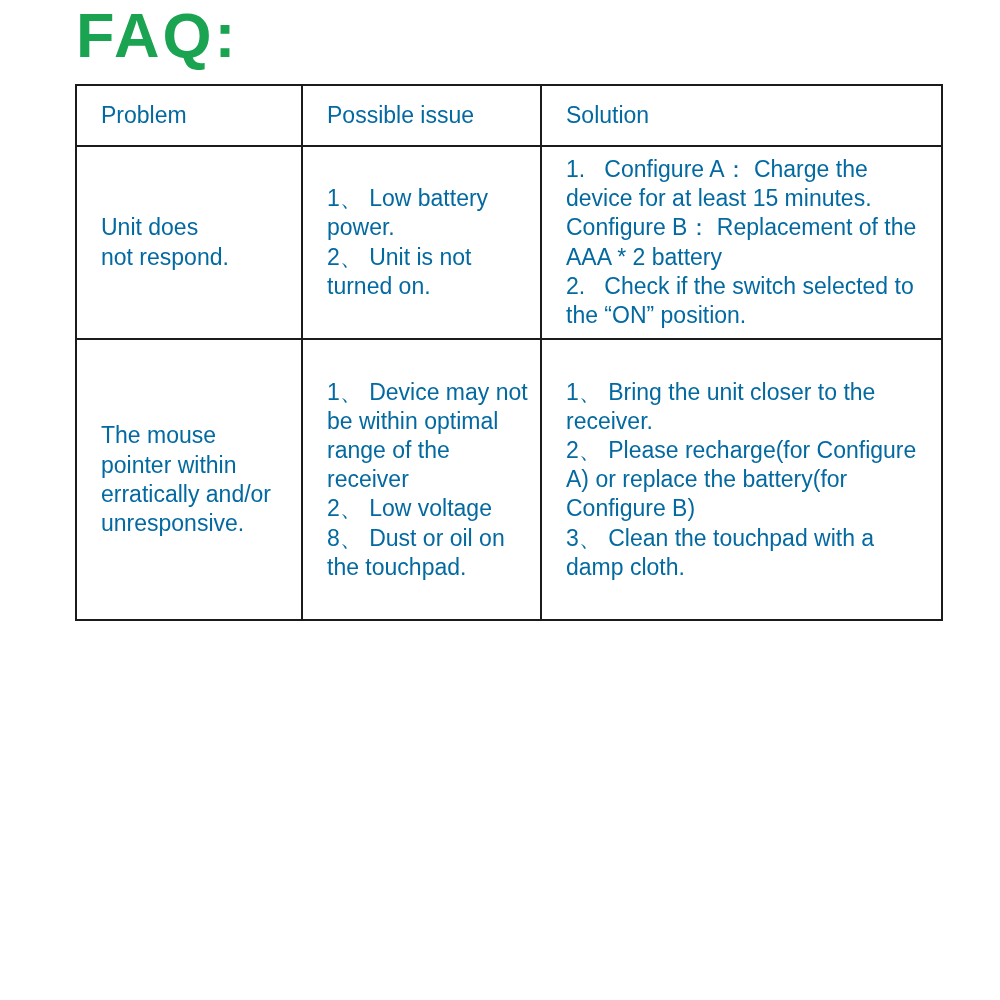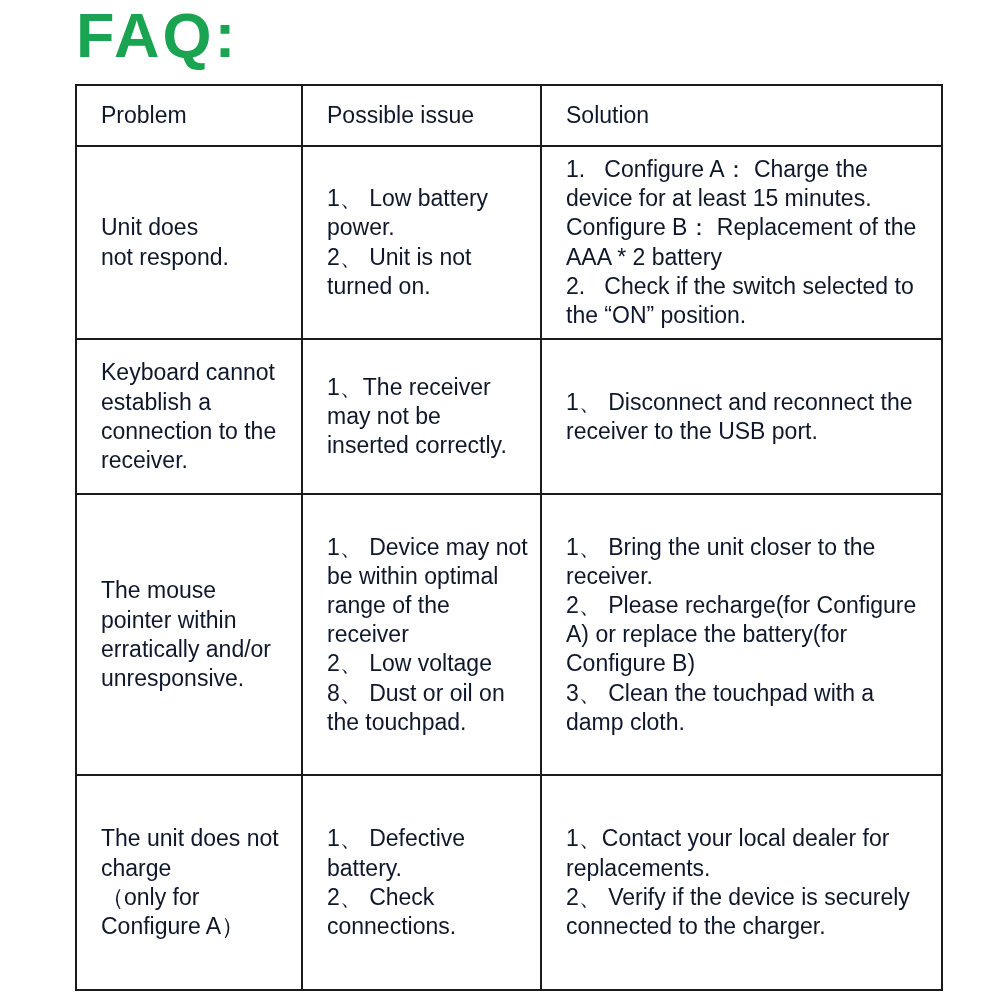--- a/index.html
+++ b/index.html
@@ -29,21 +29,21 @@
   }
   .faq-table col.c1 { width: 226px; }
   .faq-table col.c2 { width: 239px; }
   .faq-table col.c3 { width: 401px; }
   .faq-table th, .faq-table td {
     border: 2px solid #1b1b1b;
     vertical-align: middle;
     text-align: left;
     font-weight: normal;
     font-size: 23px;
-    color: #0f172a;
+    color: #0369a1;
     padding: 8px 12px 8px 24px;
     line-height: 1.27;
     white-space: pre-wrap;
     word-wrap: break-word;
   }
   tr.hdr    { height: 61px;  }
   tr.row-1  { height: 189px; }
   tr.row-2  { height: 155px; }
   tr.row-3  { height: 281px; }
   tr.row-4  { height: 215px; }
@@ -69,36 +69,23 @@
   <tbody>
     <tr class="row-1">
       <td>Unit does
 not respond.</td>
       <td>1、 Low battery power.
 2、 Unit is not turned on.</td>
       <td>1.   Configure A： Charge the device for at least 15 minutes.
 Configure B： Replacement of the AAA * 2 battery
 2.   Check if the switch selected to the “ON” position.</td>
     </tr>
-    <tr class="row-2">
-      <td>Keyboard cannot establish a connection to the receiver.</td>
-      <td>1、The receiver may not be inserted correctly.</td>
-      <td>1、 Disconnect and reconnect the receiver to the USB port.</td>
-    </tr>
     <tr class="row-3">
       <td>The mouse pointer within erratically and/or unresponsive.</td>
       <td>1、 Device may not be within optimal range of the receiver
 2、 Low voltage
 8、 Dust or oil on the touchpad.</td>
       <td>1、 Bring the unit closer to the receiver.
 2、 Please recharge(for Configure A) or replace the battery(for Configure B)
 3、 Clean the touchpad with a damp cloth.</td>
     </tr>
-    <tr class="row-4">
-      <td>The unit does not charge
-（only for Configure A）</td>
-      <td>1、 Defective battery.
-2、 Check connections.</td>
-      <td>1、Contact your local dealer for replacements.
-2、 Verify if the device is securely connected to the charger.</td>
-    </tr>
   </tbody>
 </table>
 
 </body></html>

